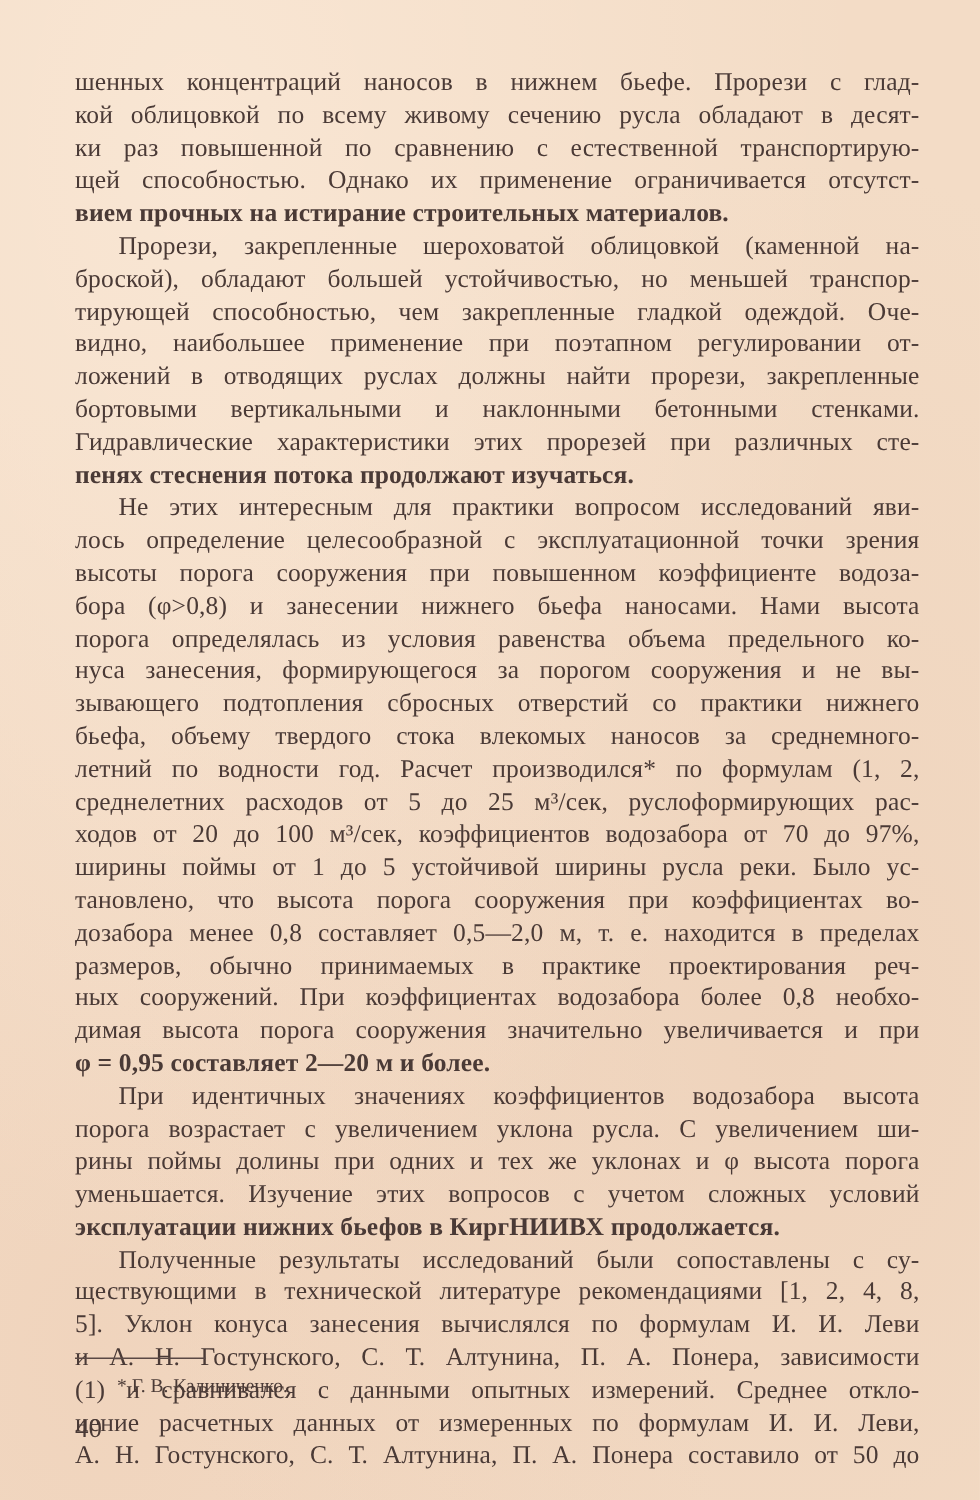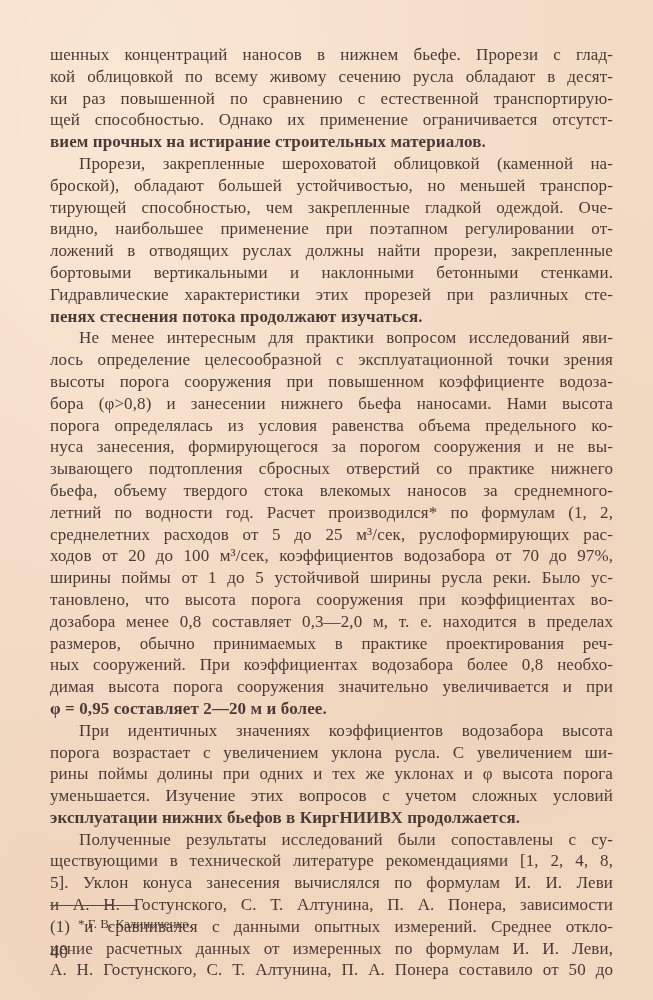--- a/index.html
+++ b/index.html
@@ -55,34 +55,34 @@
     <div class="line indent">Прорези, закрепленные шероховатой облицовкой (каменной на-</div>
     <div class="line">броской), обладают большей устойчивостью, но меньшей транспор-</div>
     <div class="line">тирующей способностью, чем закрепленные гладкой одеждой. Оче-</div>
     <div class="line">видно, наибольшее применение при поэтапном регулировании от-</div>
     <div class="line">ложений в отводящих руслах должны найти прорези, закрепленные</div>
     <div class="line">бортовыми вертикальными и наклонными бетонными стенками.</div>
     <div class="line">Гидравлические характеристики этих прорезей при различных сте-</div>
     <div class="line last">пенях стеснения потока продолжают изучаться.</div>
   </div>
   <div>
-    <div class="line indent">Не менее интересным для практики вопросом исследований яви-</div>
+    <div class="line indent">Не этих интересным для практики вопросом исследований яви-</div>
     <div class="line">лось определение целесообразной с эксплуатационной точки зрения</div>
     <div class="line">высоты порога сооружения при повышенном коэффициенте водоза-</div>
     <div class="line">бора (φ&gt;0,8) и занесении нижнего бьефа наносами. Нами высота</div>
     <div class="line">порога определялась из условия равенства объема предельного ко-</div>
     <div class="line">нуса занесения, формирующегося за порогом сооружения и не вы-</div>
-    <div class="line">зывающего подтопления сбросных отверстий со практике нижнего</div>
+    <div class="line">зывающего подтопления сбросных отверстий со практики нижнего</div>
     <div class="line">бьефа, объему твердого стока влекомых наносов за среднемного-</div>
     <div class="line">летний по водности год. Расчет производился* по формулам (1, 2,</div>
     <div class="line">среднелетних расходов от 5 до 25 м³/сек, руслоформирующих рас-</div>
     <div class="line">ходов от 20 до 100 м³/сек, коэффициентов водозабора от 70 до 97%,</div>
     <div class="line">ширины поймы от 1 до 5 устойчивой ширины русла реки. Было ус-</div>
     <div class="line">тановлено, что высота порога сооружения при коэффициентах во-</div>
-    <div class="line">дозабора менее 0,8 составляет 0,3—2,0 м, т. е. находится в пределах</div>
+    <div class="line">дозабора менее 0,8 составляет 0,5—2,0 м, т. е. находится в пределах</div>
     <div class="line">размеров, обычно принимаемых в практике проектирования реч-</div>
     <div class="line">ных сооружений. При коэффициентах водозабора более 0,8 необхо-</div>
     <div class="line">димая высота порога сооружения значительно увеличивается и при</div>
     <div class="line last">φ = 0,95 составляет 2—20 м и более.</div>
   </div>
   <div>
     <div class="line indent">При идентичных значениях коэффициентов водозабора высота</div>
     <div class="line">порога возрастает с увеличением уклона русла. С увеличением ши-</div>
     <div class="line">рины поймы долины при одних и тех же уклонах и φ высота порога</div>
     <div class="line">уменьшается. Изучение этих вопросов с учетом сложных условий</div>

